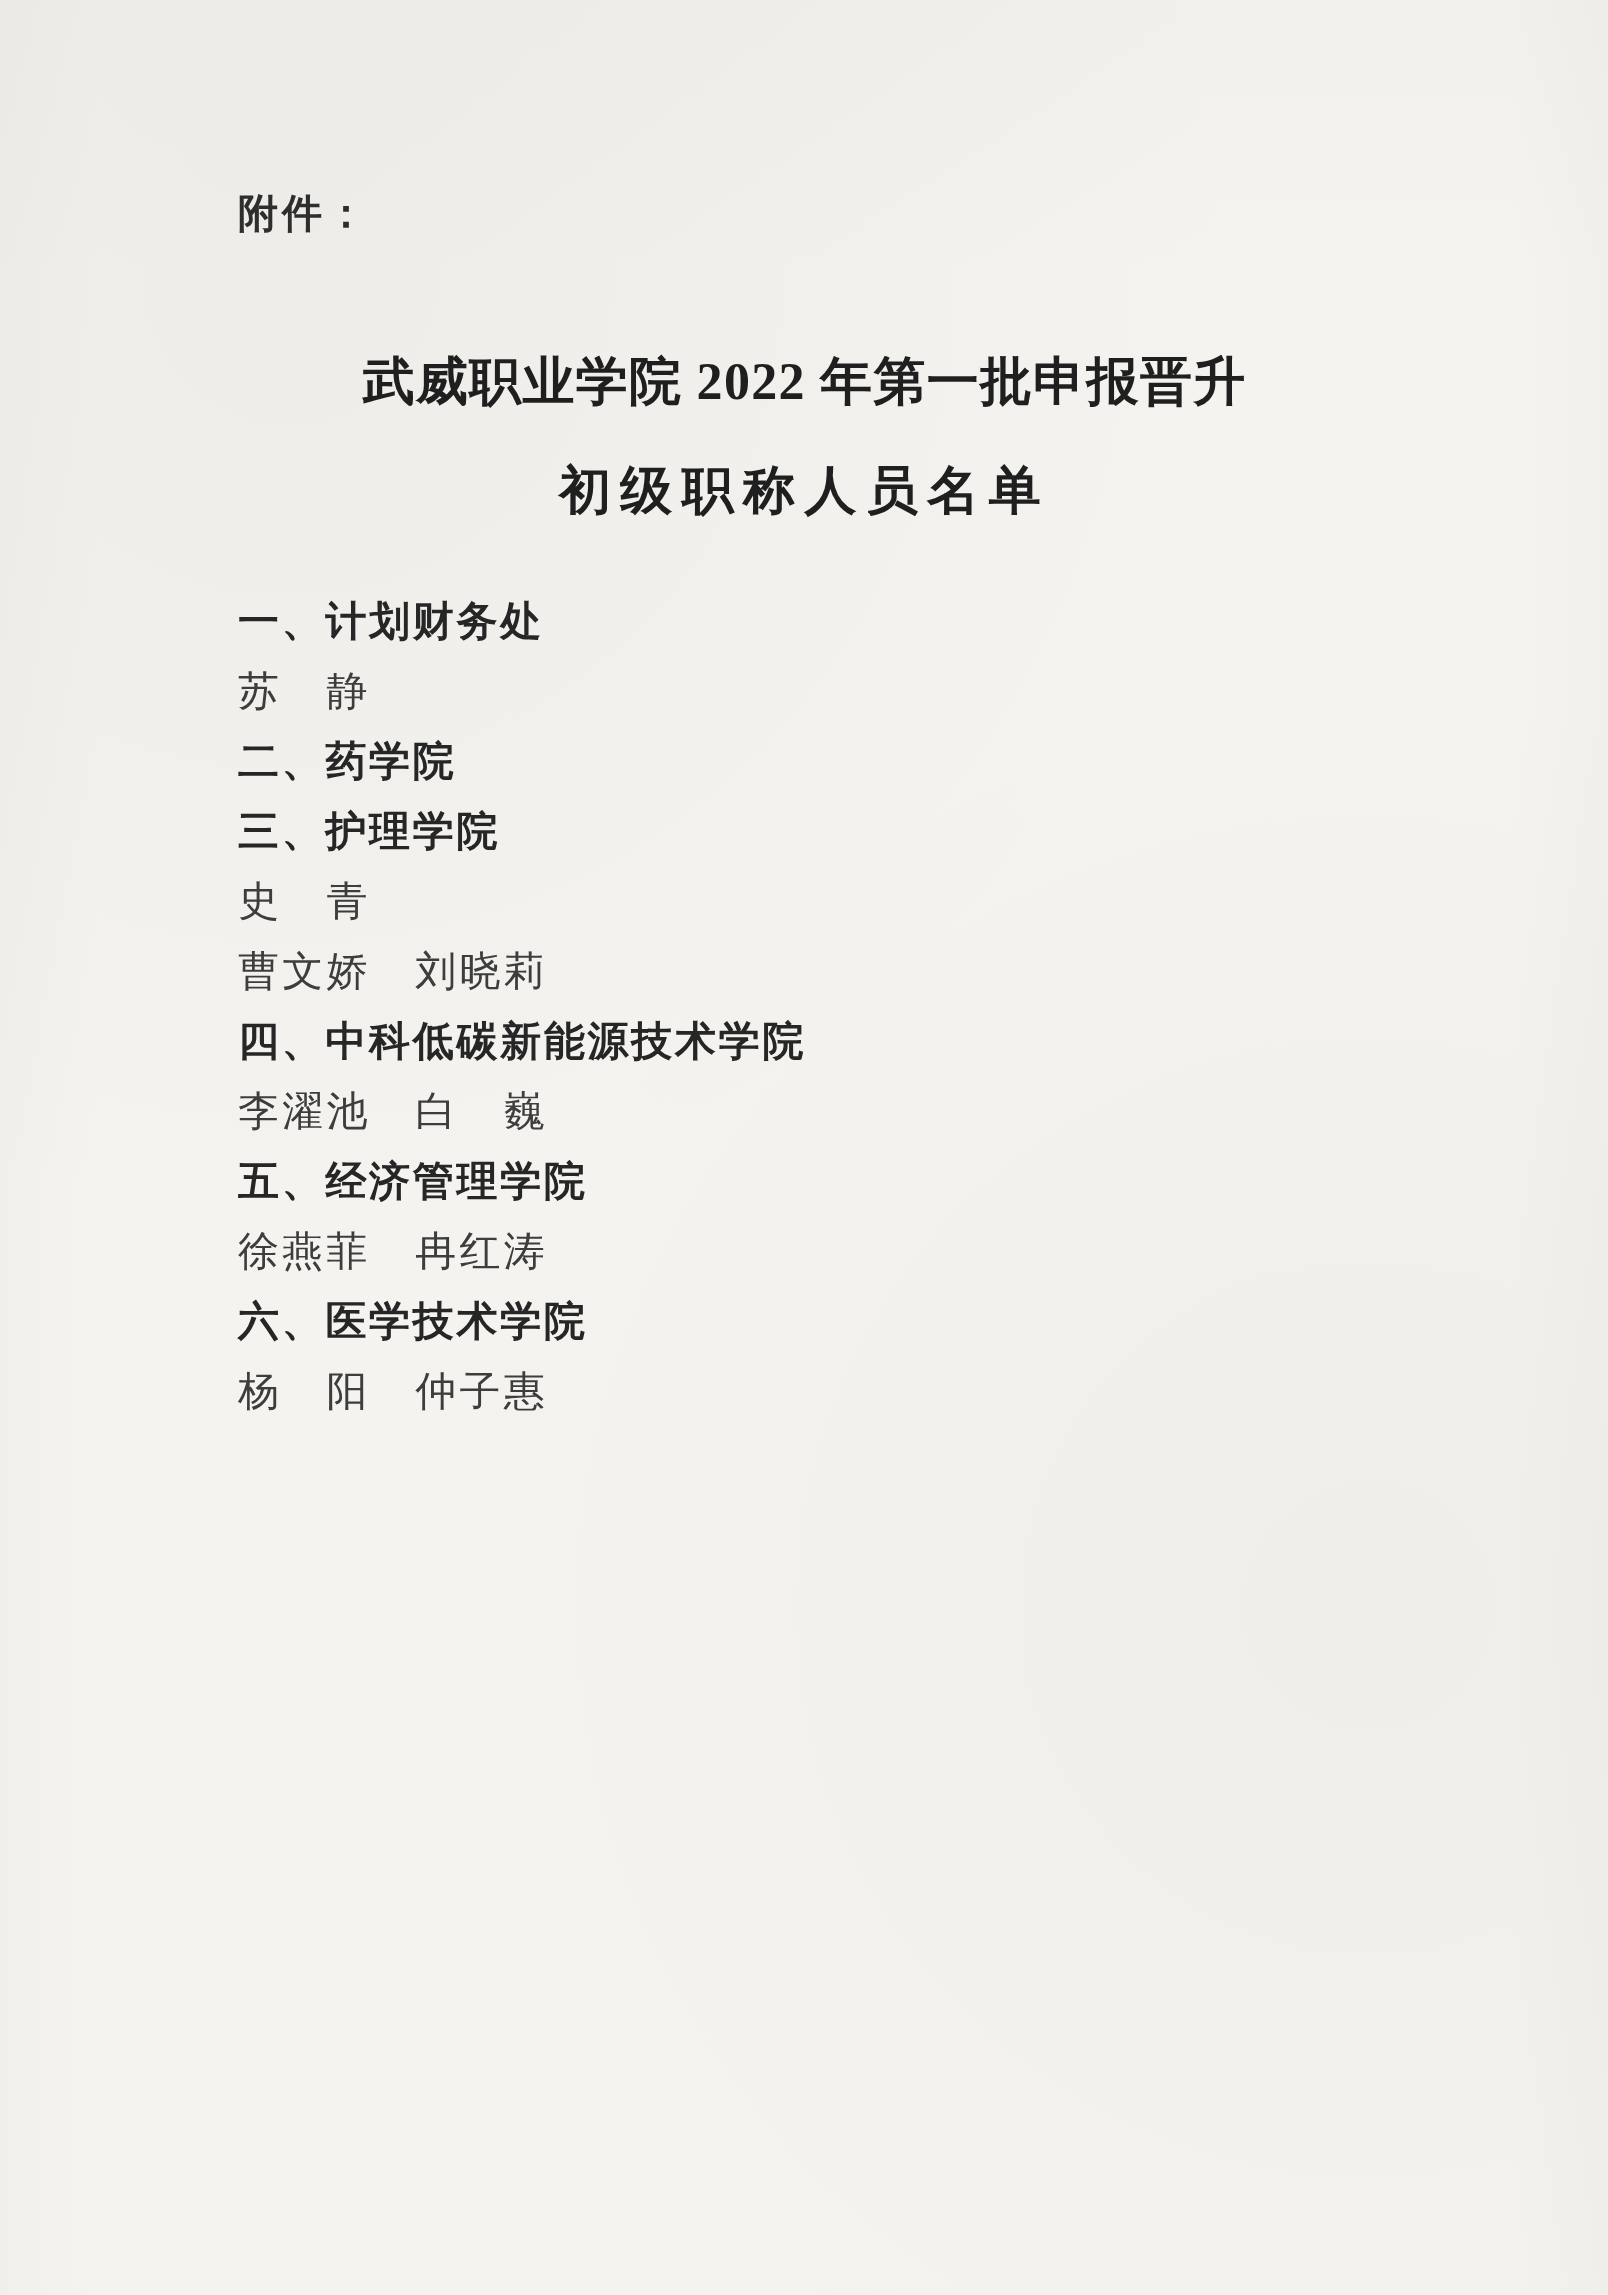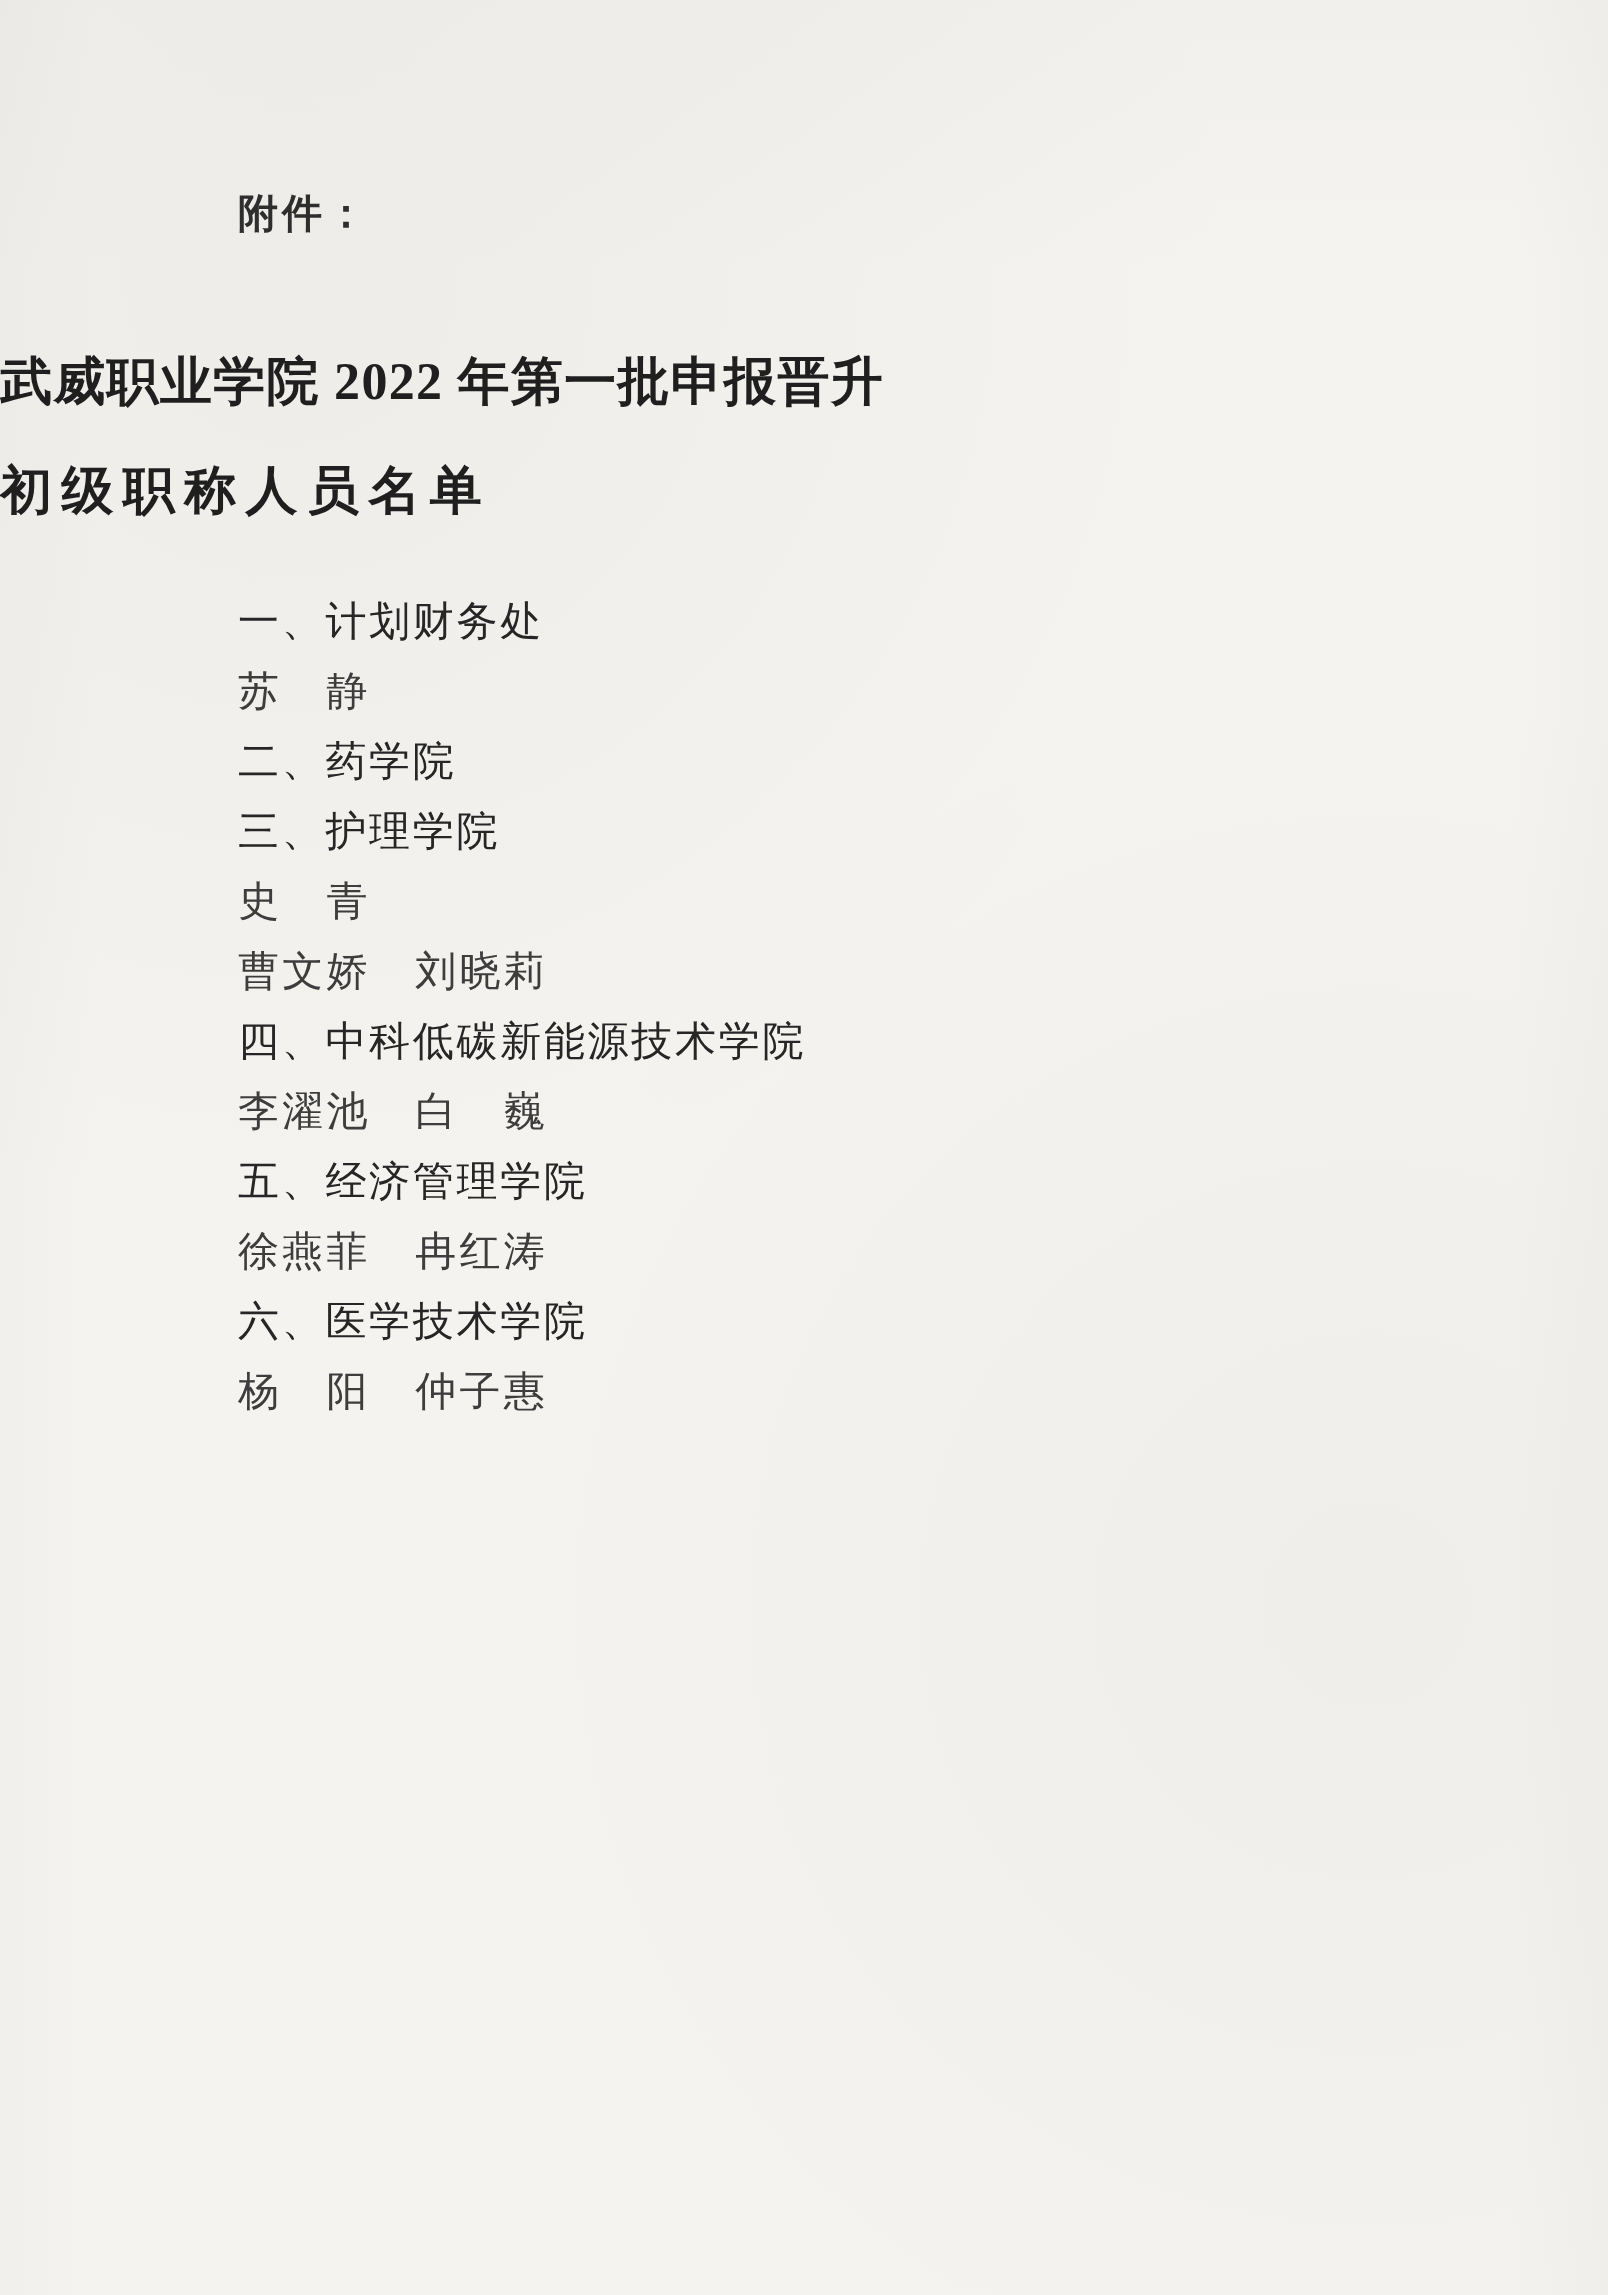--- a/index.html
+++ b/index.html
@@ -38,20 +38,21 @@
     font-size: 40px;
     letter-spacing: 4px;
     color: #2e2e2e;
   }
   .title {
     position: absolute;
     top: 353px;
     left: 0;
     width: 100%;
     margin: 0;
+    text-align: center;
     font-family: "Liberation Serif", serif;
     font-weight: 700;
     color: #1f1f1f;
   }
   .title .t1 {
     display: block;
     font-size: 52px;
     line-height: 57px;
     letter-spacing: 1.3px;
     white-space: nowrap;
@@ -70,21 +71,21 @@
     right: 67px;
   }
   .row {
     height: 70px;
     display: flex;
     align-items: center;
     white-space: nowrap;
   }
   .row.heading {
     font-family: "Liberation Sans", sans-serif;
-    font-weight: 400;
+    font-weight: 700;
     font-size: 41px;
     letter-spacing: 2.7px;
     color: #262626;
     text-align: right;
   }
   .row.names {
     font-family: Liberation Sans, sans-serif;
     font-weight: 400;
     font-size: 41px;
     letter-spacing: 3.3px;

